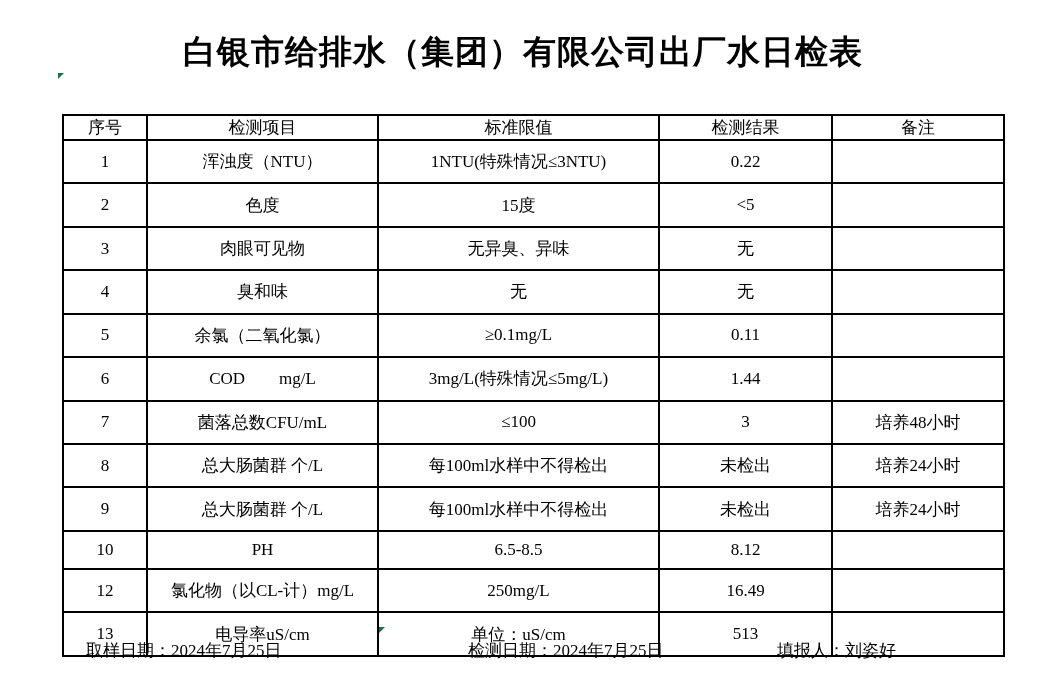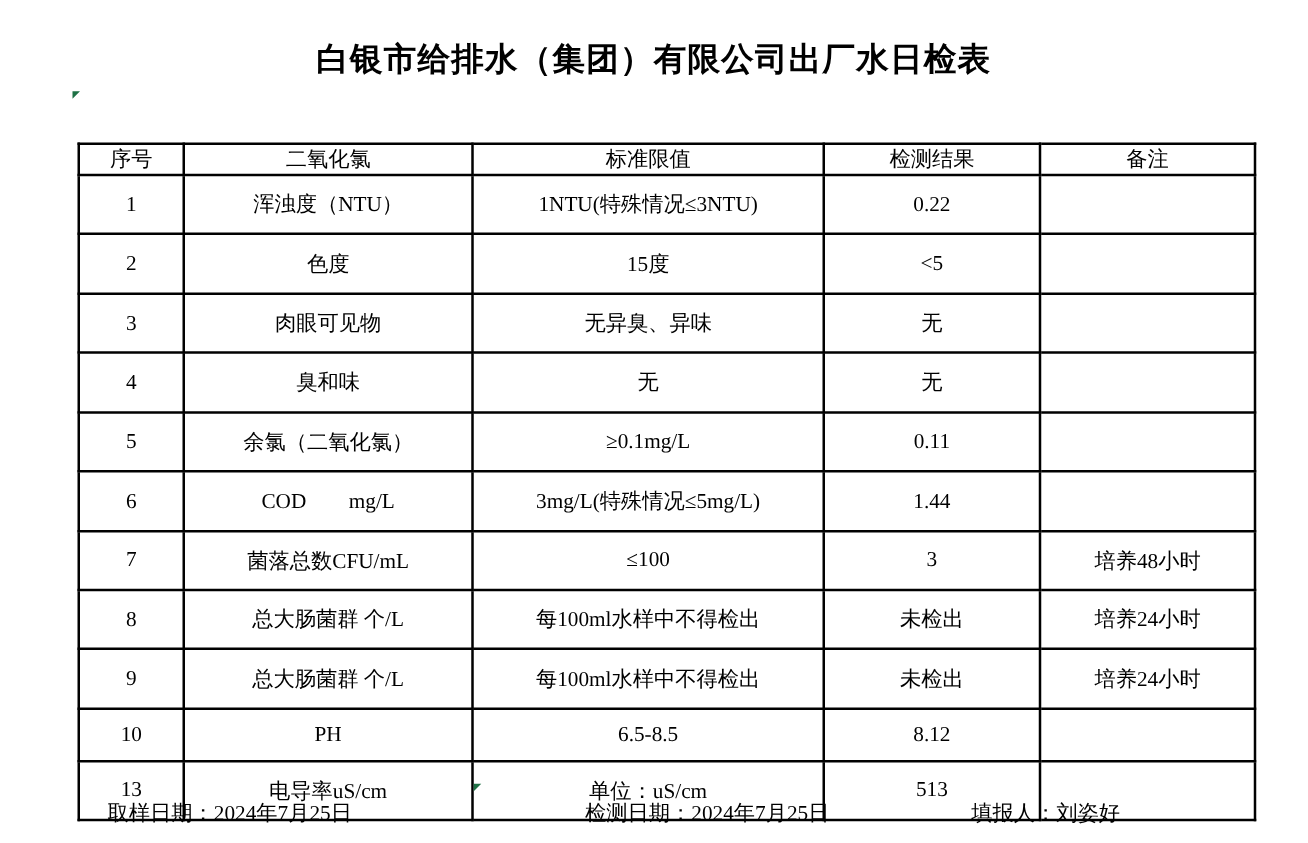--- a/index.html
+++ b/index.html
@@ -3,21 +3,21 @@
 <meta charset="utf-8">
 <style>
   html,body{margin:0;padding:0;}
   body{
     width:1046px;height:674px;background:#ffffff;position:relative;
     font-family:"Liberation Serif","DejaVu Serif",serif;color:#000;
     overflow:hidden;
   }
   .title{
     position:absolute;top:30px;left:0;width:1046px;margin:0;
-    text-align:center;font-size:26px;font-weight:bold;
+    text-align:center;font-size:33px;font-weight:bold;
     font-family:"Liberation Sans","DejaVu Sans",sans-serif;
     letter-spacing:1px;
   }
   table.report{
     position:absolute;left:62px;top:82px;width:941px;height:543px;
     border-collapse:collapse;table-layout:fixed;margin-top:32px;
   }
   .report th,.report td{
     border:2px solid #000;
     text-align:center;vertical-align:middle;
@@ -53,21 +53,21 @@
   <colgroup>
     <col style="width:84px">
       <col style="width:231px">
       <col style="width:281px">
       <col style="width:173px">
       <col style="width:172px">
   </colgroup>
   <thead>
     <tr>
       <th>序号</th>
-      <th>二氧化氯</th>
+      <th>检测项目</th>
       <th>标准限值</th>
       <th>检测结果</th>
       <th>备注</th>
     </tr>
   </thead>
   <tbody>
     <tr>
       <td>1</td>
       <td>浑浊度（NTU）</td>
       <td>1NTU(特殊情况≤3NTU)</td>
@@ -131,20 +131,27 @@
       <td>培养24小时</td>
     </tr>
     <tr>
       <td>10</td>
       <td>PH</td>
       <td>6.5-8.5</td>
       <td>8.12</td>
       <td></td>
     </tr>
     <tr>
+      <td>12</td>
+      <td>氯化物（以CL-计）mg/L</td>
+      <td>250mg/L</td>
+      <td>16.49</td>
+      <td></td>
+    </tr>
+    <tr>
       <td>13</td>
       <td>电导率uS/cm</td>
       <td>单位：uS/cm</td>
       <td>513</td>
       <td></td>
     </tr>
   </tbody>
 </table>
 
 <div class="flag flag-bottom"></div>

